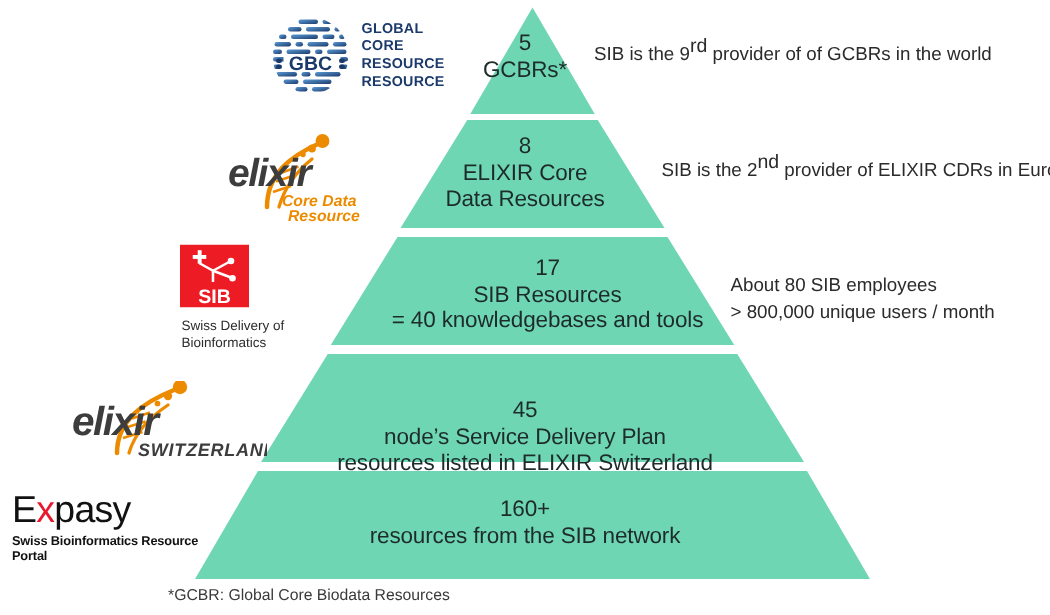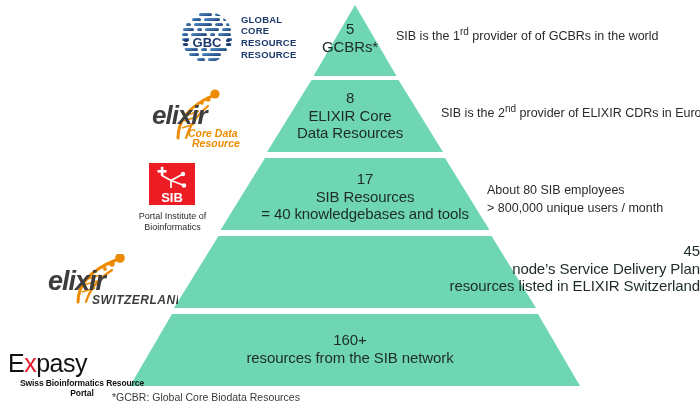--- a/index.html
+++ b/index.html
@@ -66,21 +66,21 @@
   
   .annot {
     position: absolute;
     color: #2b2b2b;
     font-size: 12.5px;
     font-family: "Liberation Sans", sans-serif;
     line-height: 1.45;
     white-space: nowrap;
   }
   .annot sup {
-    font-size: 10px;
+    font-size: 13px;
     vertical-align: super;
     line-height: 0;
   }
 
   
   .footnote {
     position: absolute;
     left: 112px;
     top: 391px;
     font-size: 10.5px;
@@ -88,21 +88,21 @@
     font-family: "Liberation Sans", sans-serif;
     white-space: nowrap;
   }
 
   
   .logo {
     position: absolute;
   }
   .logo-gcbr { left: 180px; top: 10px; width: 122px; height: 58px; }
   .logo-ecdr { left: 146px; top: 88px;  width: 110px; height: 62px; }
-  .logo-sib  { left: 120px; top: 163px; width: 104px; height: 64px; text-align: center; }
+  .logo-sib  { left: 120px; top: 163px; width: 104px; height: 64px; }
   .logo-elch { left: 40px;  top: 254px; width: 138px; height: 56px; }
   .logo-expasy { left: 8px; top: 328px; width: 148px; height: 40px; }
 
   .gcbr-row { display: flex; align-items: center; gap: 7px; }
   .gcbr-words {
     font-family: "Liberation Sans", sans-serif;
     font-weight: bold;
     font-size: 9.5px;
     line-height: 1.22;
     color: #1b3a6b;
@@ -117,31 +117,29 @@
     margin-top: 2px;
     margin-left: 1px;
   }
 
   .expasy-word {
     font-family: "Liberation Sans", sans-serif;
     font-size: 25px;
     color: #111111;
     letter-spacing: -0.5px;
     line-height: 1;
-    margin-top: 23px;
   }
   .expasy-word .x { color: #e8192c; }
   .expasy-sub {
     font-family: "Liberation Sans", sans-serif;
     font-weight: bold;
     font-size: 8.5px;
     color: #111111;
     margin-top: 2px;
     letter-spacing: -0.1px;
-    text-align: center;
   }
 </style>
 </head>
 <body>
 
 <div id="canvas">
 
   <div class="pyramid-wrap">
 
     <div class="tier t1" style="left:0px; top:0px; width:700px; height:78px;">
@@ -173,40 +171,40 @@
         <span class="tier-num">17</span>
         <span class="tier-label">SIB Resources</span>
         <span class="tier-label">= 40 knowledgebases and tools</span>
       </div>
     </div>
 
     <div class="tier t4" style="left:0px; top:234px; width:700px; height:78px;">
       <svg class="tier-svg" width="700" height="78" viewBox="0 0 700 78">
         <polygon points="218.5,2 491.5,2 536,74 174,74" fill="#6FD6B3"></polygon>
       </svg>
-      <div class="tier-text" style="top:8px;text-align:right;">
+      <div class="tier-text" style="top:31px;">
         <span class="tier-num">45</span>
         <span class="tier-label">node’s Service Delivery Plan</span>
         <span class="tier-label">resources listed in ELIXIR Switzerland</span>
       </div>
     </div>
 
     <div class="tier t5" style="left:0px; top:312px; width:700px; height:80px;">
       <svg class="tier-svg" width="700" height="80" viewBox="0 0 700 80">
         <polygon points="172,2 538,2 580,74 130,74" fill="#6FD6B3"></polygon>
       </svg>
       <div class="tier-text" style="top:19px;">
         <span class="tier-num">160+</span>
         <span class="tier-label">resources from the SIB network</span>
       </div>
     </div>
   </div>
 
   <div class="annot" style="left:396px; top:27px;">
-    <span>SIB is the 1</span><sup>rd</sup><span> provider of of GCBRs in the world</span>
+    <span>SIB is the 9</span><sup>rd</sup><span> provider of of GCBRs in the world</span>
   </div>
 
   <div class="annot" style="left:441px; top:104px;">
     <span>SIB is the 2</span><sup>nd</sup><span> provider of ELIXIR CDRs in Europe</span>
   </div>
 
   <div class="annot" style="left:487px; top:181px;">
     <div>About 80 SIB employees</div>
     <div>&gt; 800,000 unique users / month</div>
   </div>
@@ -300,21 +298,21 @@
       <rect x="11.8" y="3.8" width="2.6" height="9" fill="#ffffff"></rect>
 
       <path d="M13 12.5 L22 17.5 L22 25" stroke="#ffffff" stroke-width="1.7" fill="none"></path>
       <path d="M22 17.5 L33 11.5" stroke="#ffffff" stroke-width="1.7" fill="none"></path>
       <path d="M22 17.5 L34 22" stroke="#ffffff" stroke-width="1.7" fill="none"></path>
       <circle cx="34" cy="11" r="2.2" fill="#ffffff"></circle>
       <circle cx="35" cy="22.5" r="2.2" fill="#ffffff"></circle>
       <text x="23" y="39" text-anchor="middle" font-family="Liberation Sans, sans-serif" font-size="13" font-weight="bold" fill="#ffffff">SIB</text>
     </svg>
     <div class="sib-caption">
-      <div>Portal Institute of</div>
+      <div>Swiss Delivery of</div>
       <div>Bioinformatics</div>
     </div>
   </div>
 
   <div class="logo logo-elch">
     <svg width="138" height="56" viewBox="0 0 138 56">
       <path d="M38 48 C 38 26, 56 14, 76 6" stroke="#ED8B00" stroke-width="3" fill="none" stroke-linecap="round"></path>
       <path d="M46 48 C 50 34, 60 24, 72 16" stroke="#ED8B00" stroke-width="2.2" fill="none" stroke-linecap="round"></path>
       <path d="M42 38 L 55 34" stroke="#ED8B00" stroke-width="1.6"></path>
       <path d="M44 31 L 57 27" stroke="#ED8B00" stroke-width="1.6"></path>

